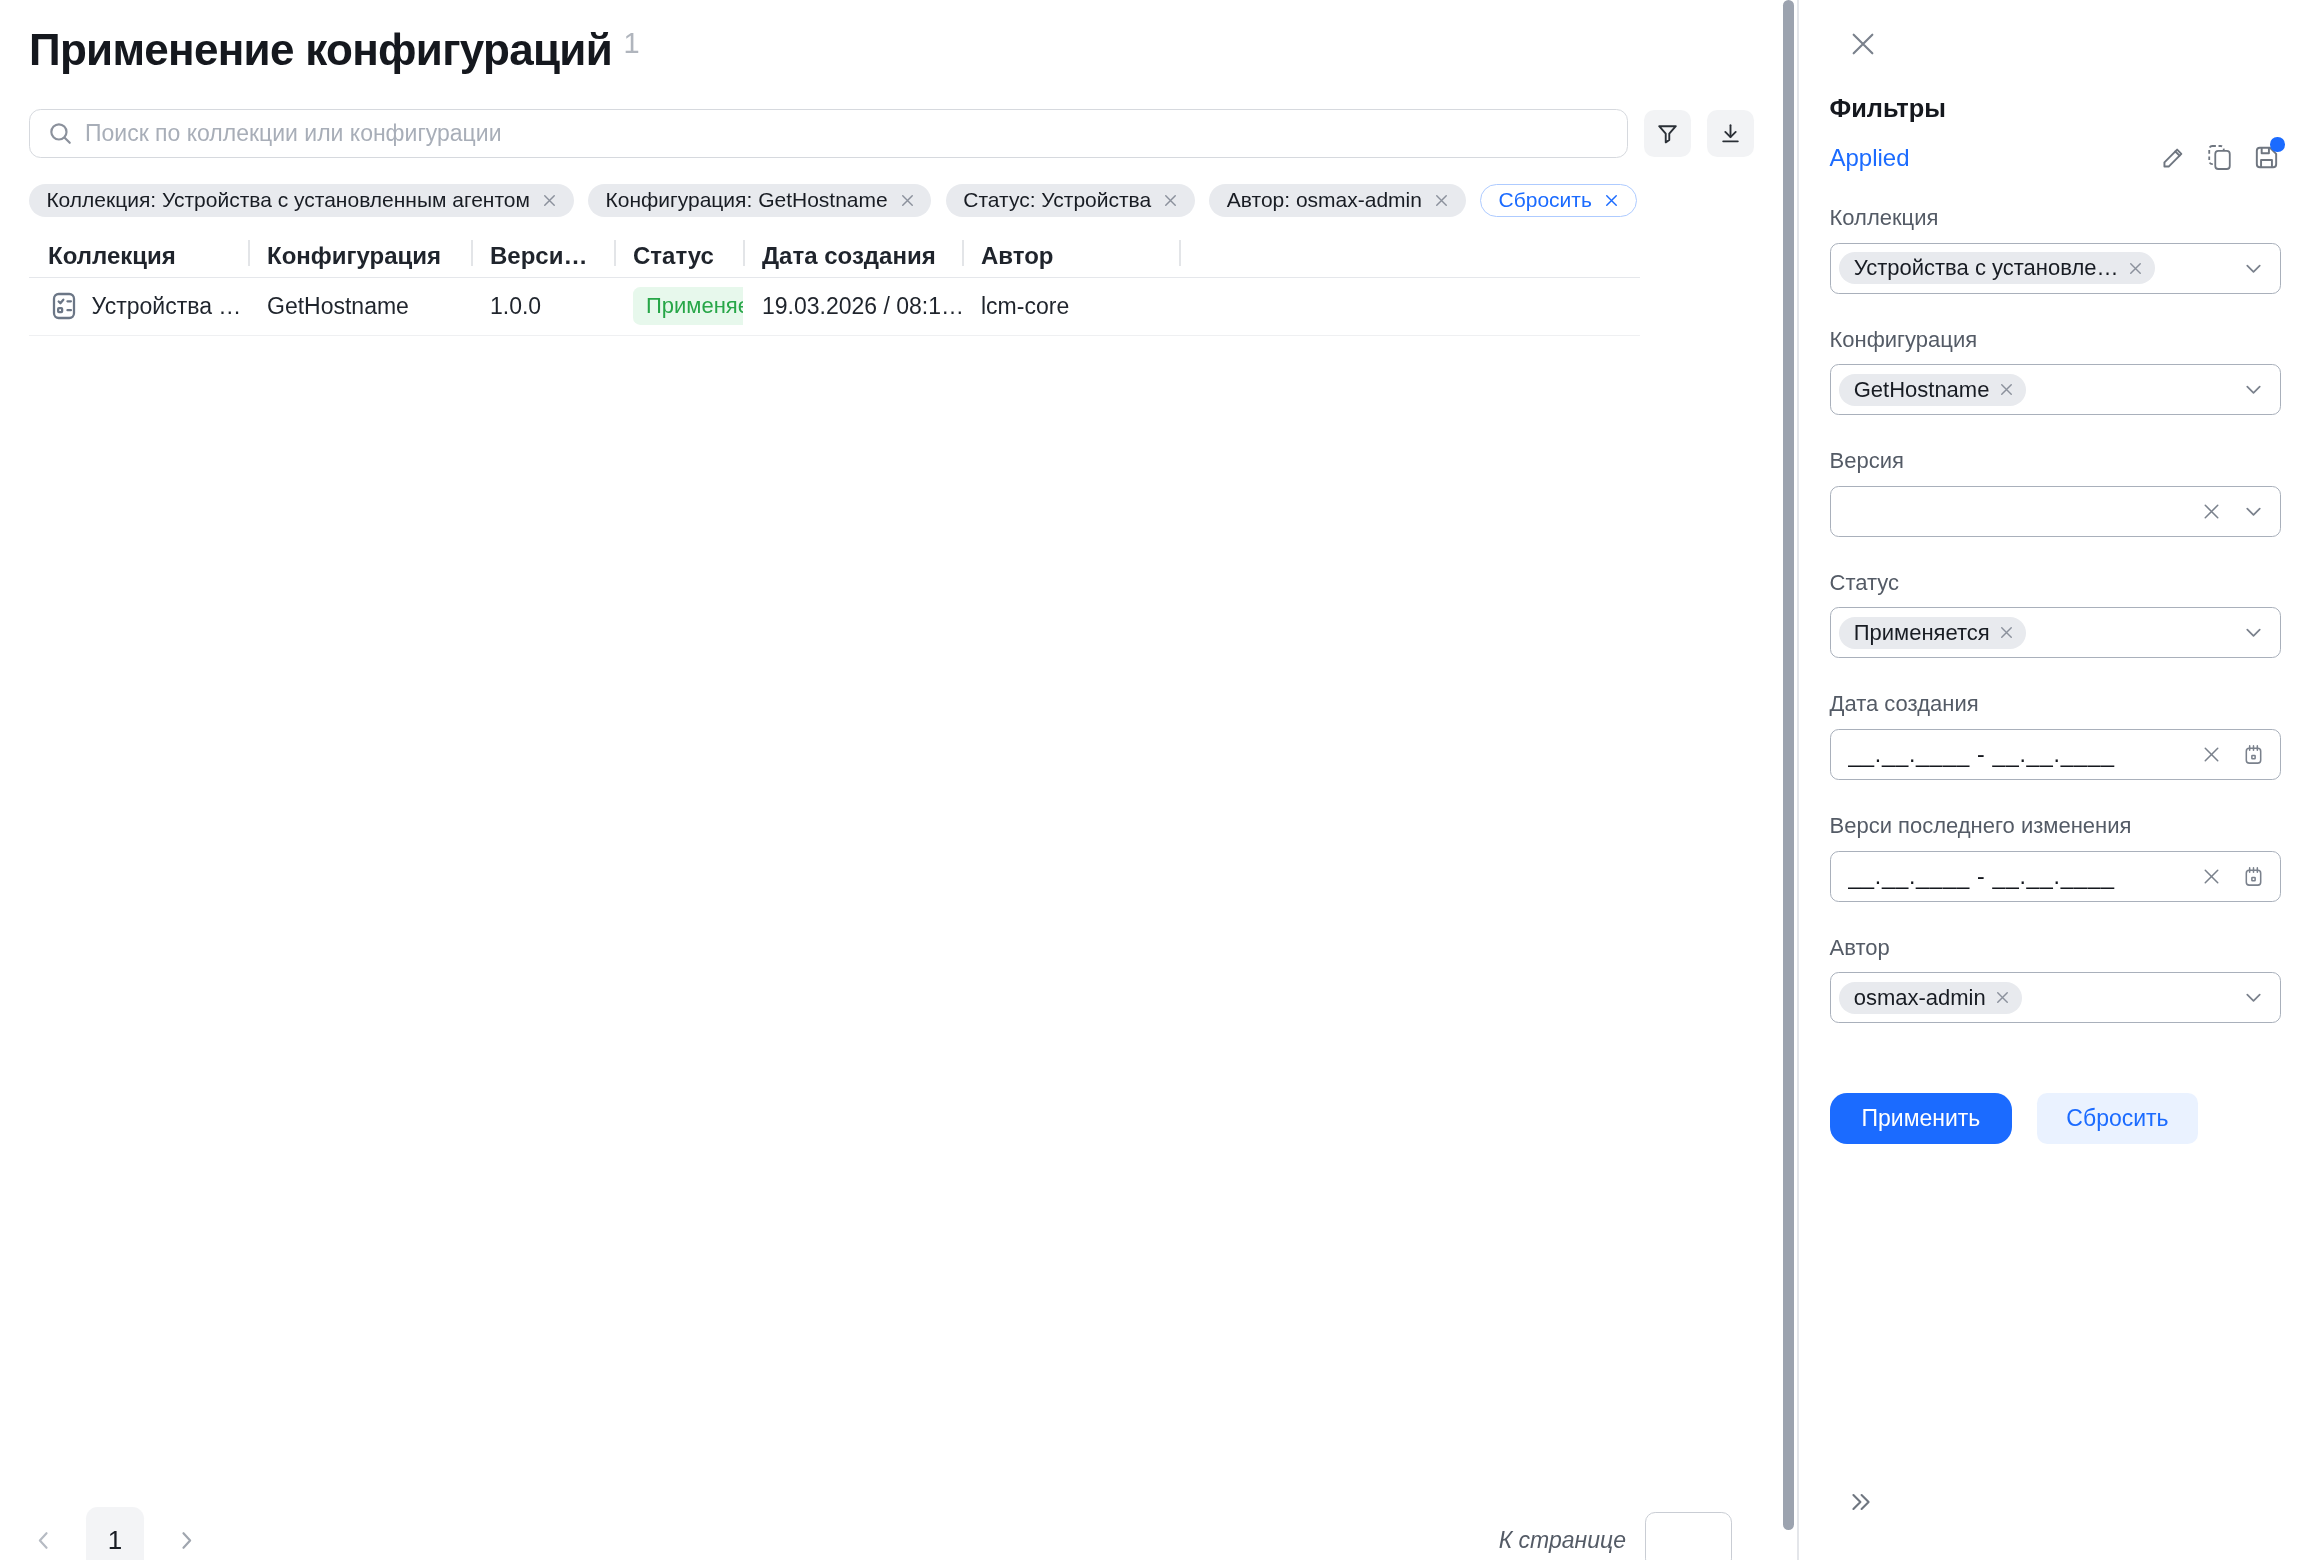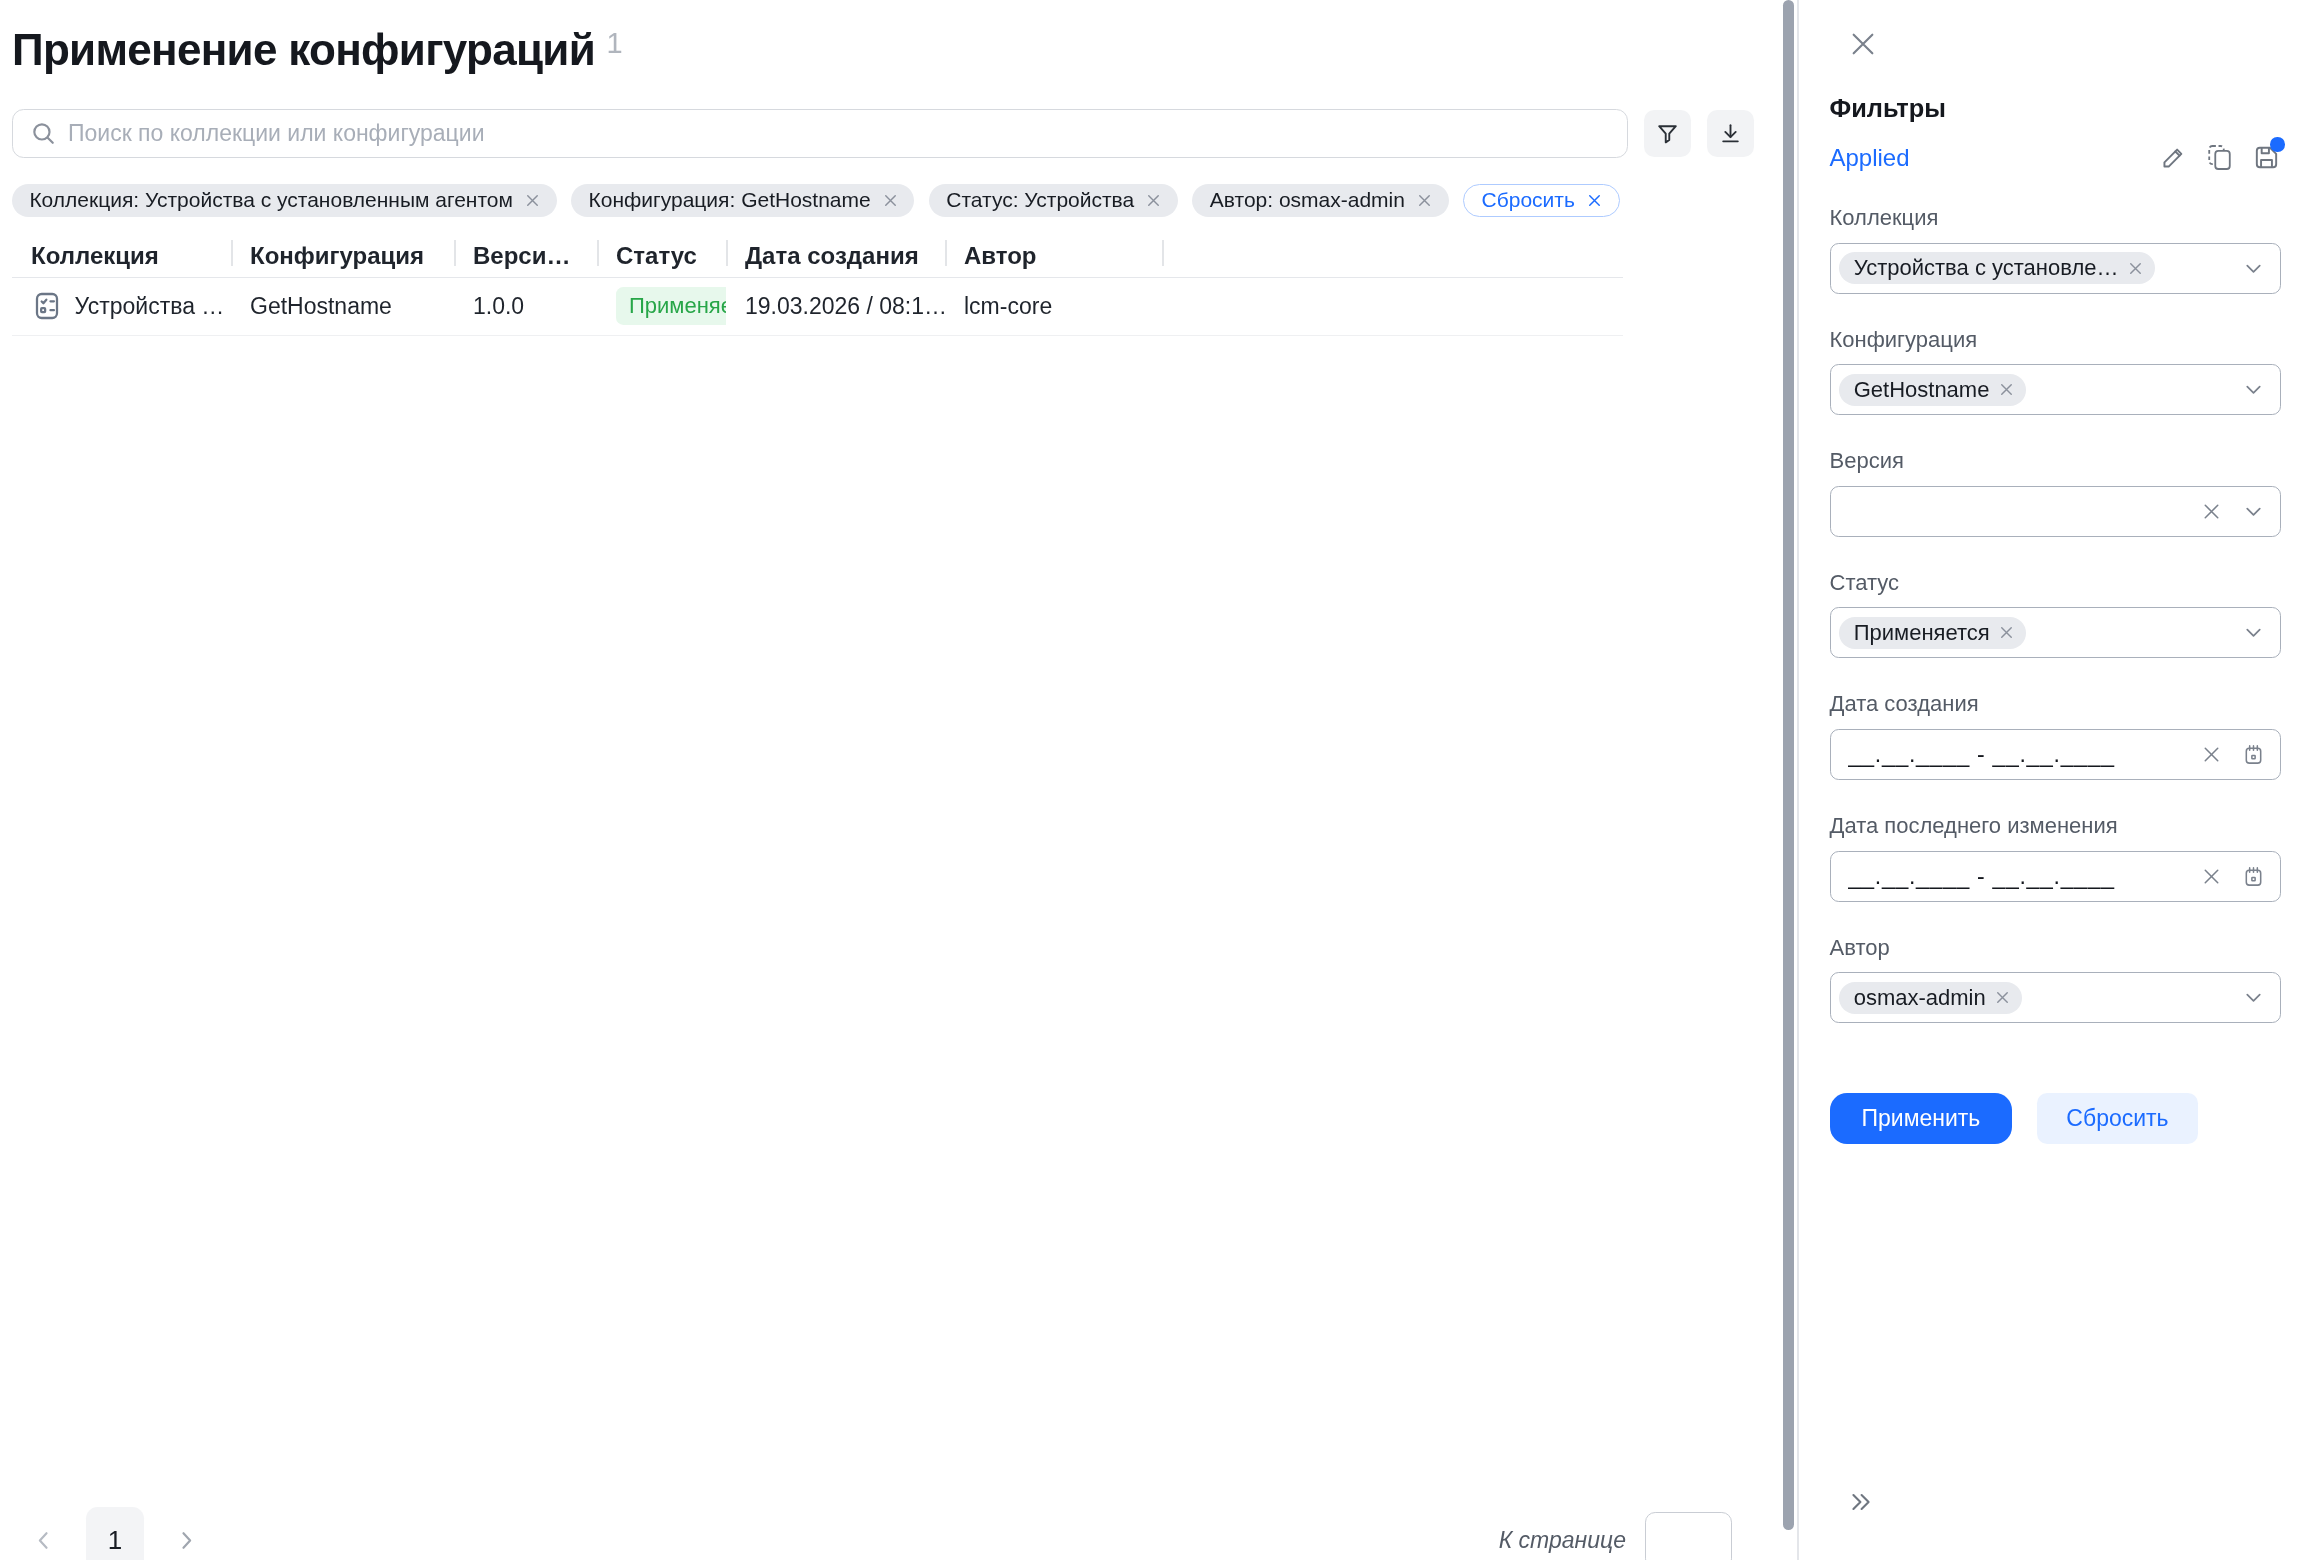--- a/index.html
+++ b/index.html
@@ -6,21 +6,21 @@
   html,body { width:2319px; height:1560px; overflow:hidden; }
   body {
     font-family:"Liberation Sans", sans-serif;
     background:#ffffff; color:#181c23; position:relative;
   }
   svg { display:block; }
 
   
   .main {
     position:absolute; left:0; top:0; width:1786px; height:1560px;
-    padding:25px 32px 0 12px;
+    padding:25px 32px 0 29px;
   }
   .title-row { display:flex; align-items:flex-start; justify-content:space-between; }
   .title-wrap { display:flex; align-items:flex-start; }
   .page-title { font-size:44px; font-weight:700; letter-spacing:-0.7px; color:#15181e; line-height:1.15; }
   .title-count { font-size:29px; color:#b0b5bd; margin-left:11.6px; margin-top:1.5px; font-weight:400; }
   .apply-config-btn {
     border:none; cursor:pointer; background:#e9f1ff; color:#1b6bff;
     font-family:inherit; font-size:23px; height:49px; padding:0 25px;
     border-radius:11.6px; margin-top:1.5px;
   }
@@ -411,21 +411,21 @@
             <rect x="4.5" y="5.5" width="15" height="15.5" rx="3"></rect>
             <path d="M8 3v4.5M12 3v4.5M16 3v4.5"></path>
             <rect x="10.3" y="13" width="3.4" height="3.4" rx="0.6"></rect>
           </svg>
       </span>
     </div>
   </div>
 
   
   <div class="filter-group">
-    <div class="filter-label">Дата последнего изменения</div>
+    <div class="filter-label">Верси последнего изменения</div>
     <div class="filter-control">
       <input class="date-input" type="text" value="__.__.____ - __.__.____" style="">
       <span class="ctrl-icons">
         <svg class="clickable" viewBox="0 0 24 24" fill="none" stroke="currentColor" stroke-width="1.6" stroke-linecap="round">
             <path d="M5.5 5.5l13 13M18.5 5.5l-13 13"></path>
           </svg>
         <svg class="clickable" viewBox="0 0 24 24" fill="none" stroke="currentColor" stroke-width="1.6" stroke-linecap="round" stroke-linejoin="round">
             <rect x="4.5" y="5.5" width="15" height="15.5" rx="3"></rect>
             <path d="M8 3v4.5M12 3v4.5M16 3v4.5"></path>
             <rect x="10.3" y="13" width="3.4" height="3.4" rx="0.6"></rect>

